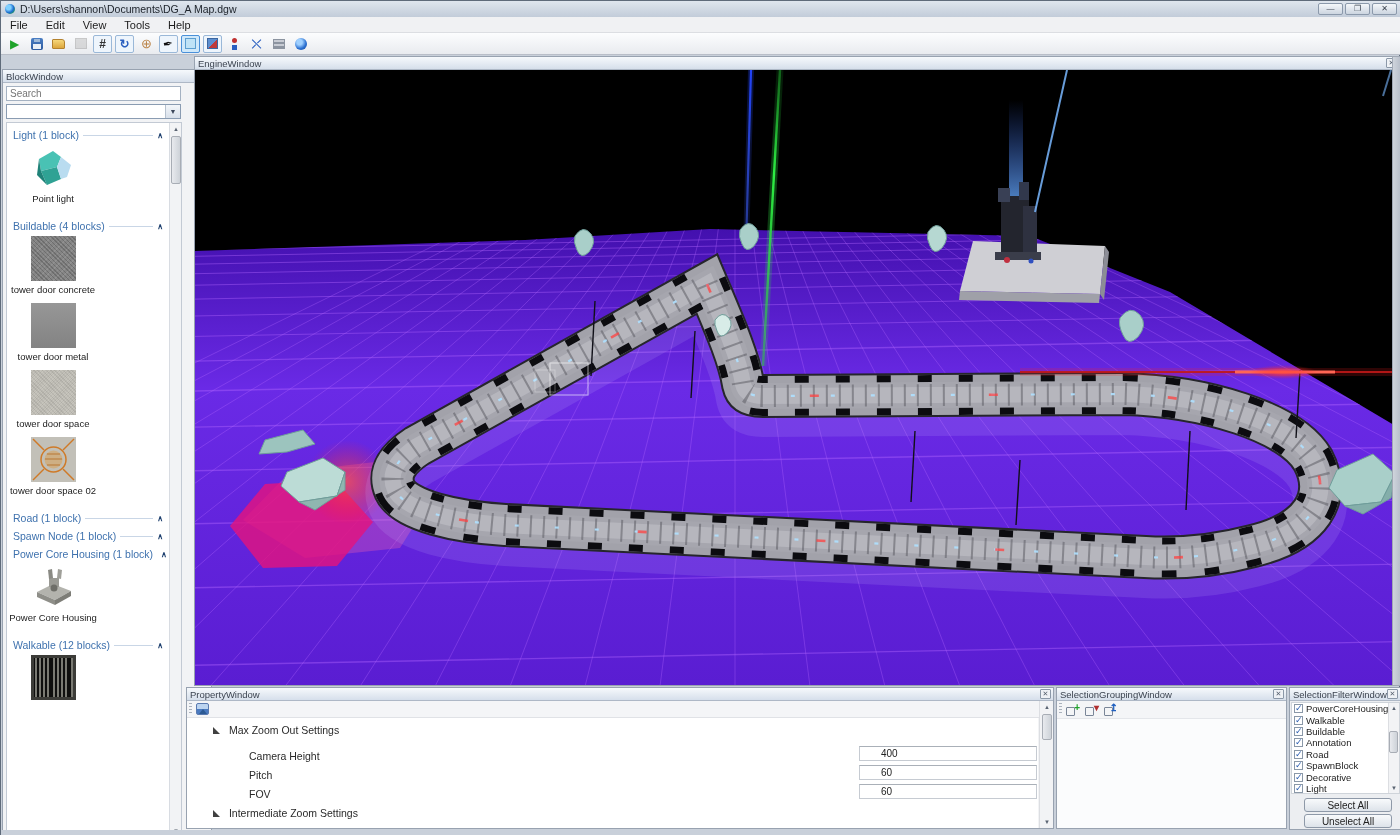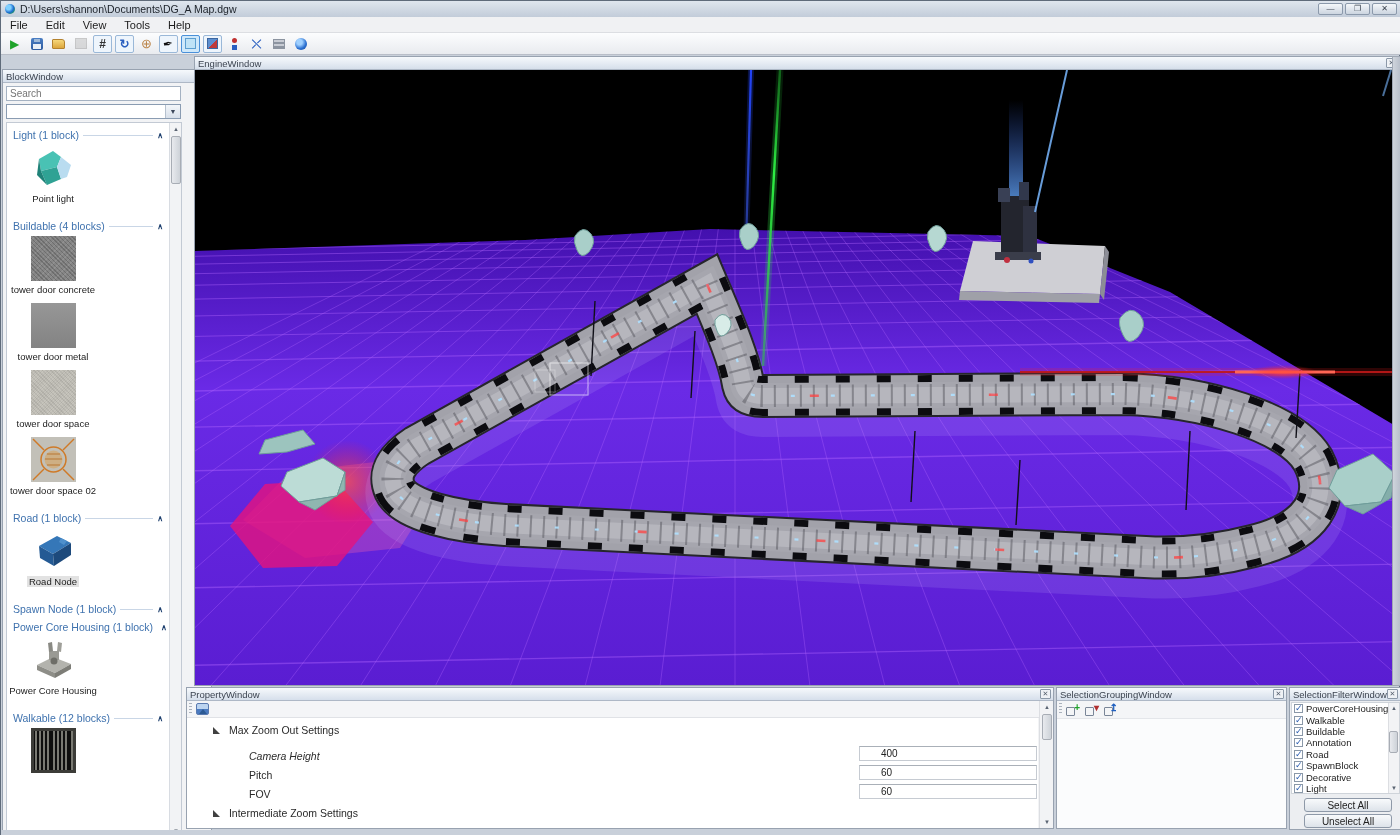--- a/index.html
+++ b/index.html
@@ -242,31 +242,20 @@
             </div>
           </div>
         </div>
 
         <div class="cat">
           <div class="cat-line">
               <span class="cat-label">Road (1 block)</span>
               <span class="cat-rule"></span>
               <span class="cat-chev">∧</span>
             </div>
-          <div class="items">
-            <div class="bitem">
-              <svg class="thumb" viewBox="0 0 45 45">
-                <polygon points="8,18 26,8 40,15 22,26" fill="#3577b8"></polygon>
-                <polygon points="8,18 22,26 23,38 9,30" fill="#245a94"></polygon>
-                <polygon points="22,26 40,15 40,27 23,38" fill="#1d4a7c"></polygon>
-                <polygon points="30,10 36,13 33,17 28,14" fill="#4f90cc"></polygon>
-              </svg>
-              <span class="lbl sel">Road Node</span>
-            </div>
-          </div>
         </div>
 
         <div class="cat">
           <div class="cat-line">
               <span class="cat-label">Spawn Node (1 block)</span>
               <span class="cat-rule"></span>
               <span class="cat-chev">∧</span>
             </div>
         </div>
 
@@ -503,21 +492,21 @@
     </div>
     <div class="prop-tools">
       <span class="grip"></span>
       <span class="img-ico"></span>
     </div>
     <div class="prop-body">
       <div class="tree-row" style="left:26px; top:6px;">
         <span class="tri"></span>
         <span>Max Zoom Out Settings</span>
       </div>
-      <div class="tree-row" style="left:62px; top:32px;font-style:italic;">Camera Height</div>
+      <div class="tree-row" style="left:62px; top:32px;">Camera Height</div>
       <input class="prop-input" style="left: 672px; top: 28px;" value="400">
       <div class="tree-row" style="left:62px; top:51px;">Pitch</div>
       <input class="prop-input" style="left: 672px; top: 47px;" value="60">
       <div class="tree-row" style="left:62px; top:70px;">FOV</div>
       <input class="prop-input" style="left: 672px; top: 66px;" value="60">
       <div class="tree-row" style="left:26px; top:89px;">
         <span class="tri"></span>
         <span>Intermediate Zoom Settings</span>
       </div>
     </div>

